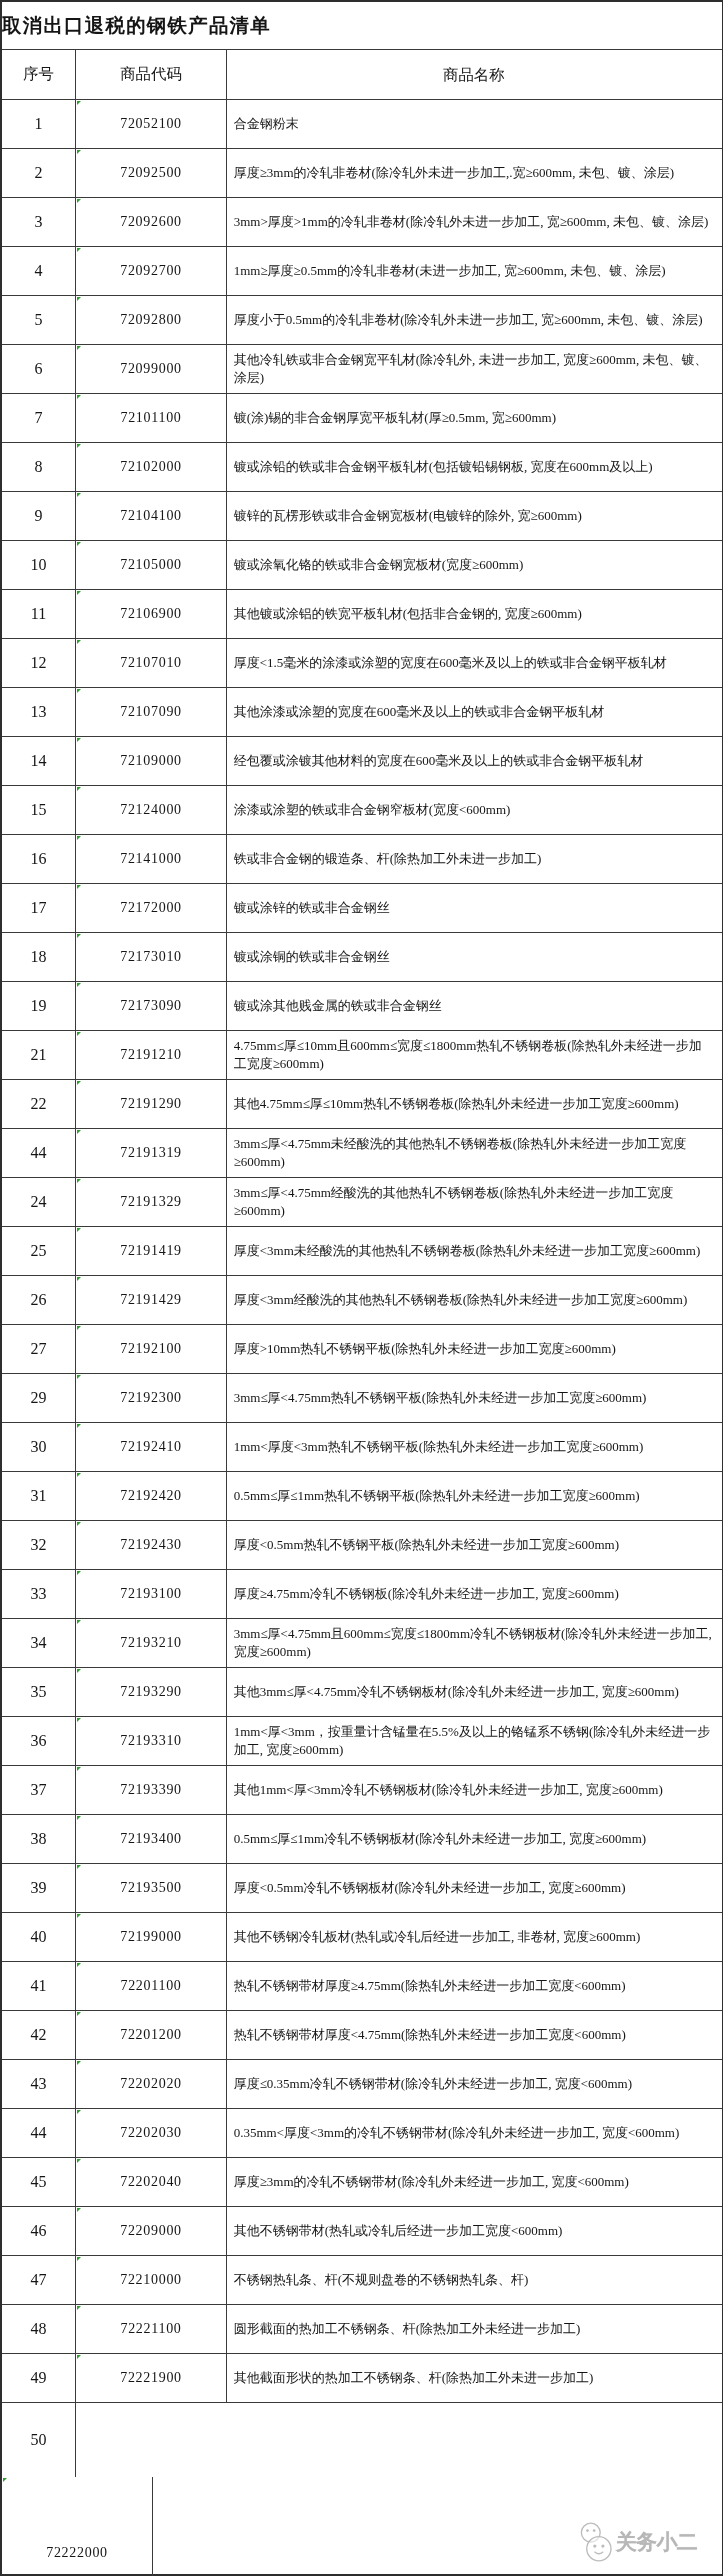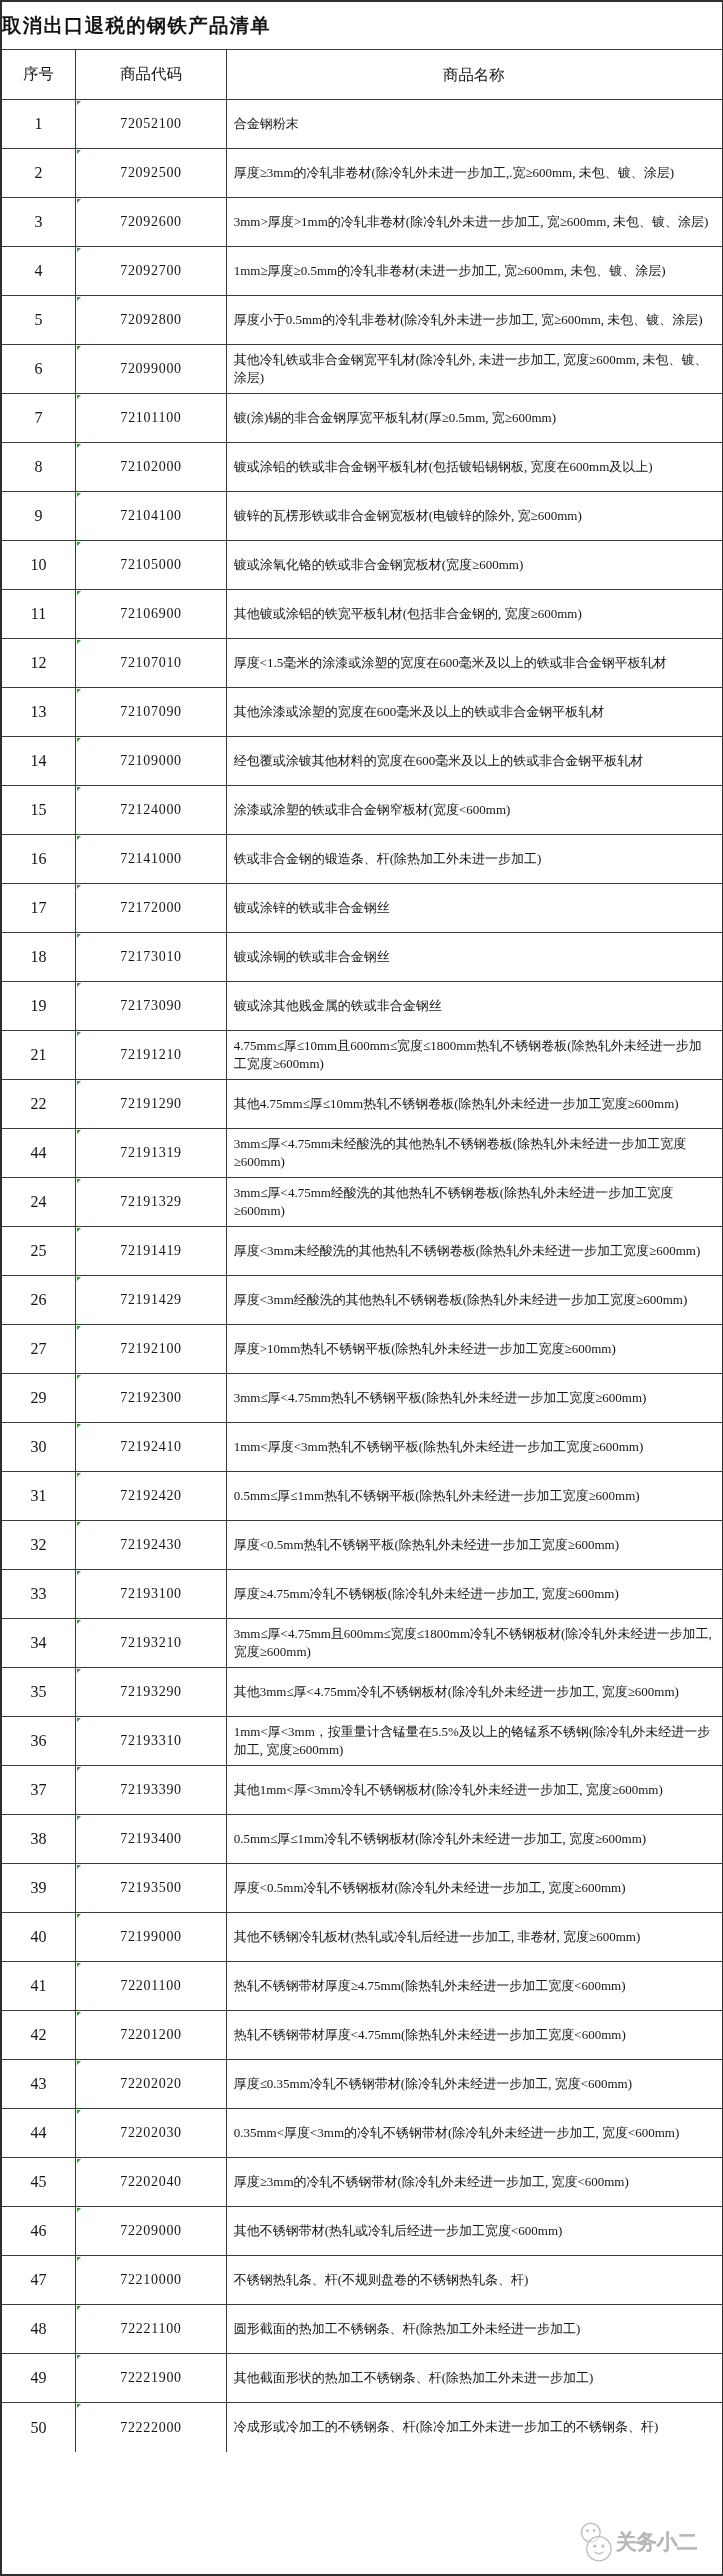--- a/index.html
+++ b/index.html
@@ -30,21 +30,21 @@
   }
   .title-block .title-text {
     font-size: 19.4px;
     font-weight: bold;
     letter-spacing: 1.3px;
   }
 
   .row { display: flex; width: 100%; border-bottom: 1.3px solid #3a3a3a; }
   .header-row { height: 50px; font-weight: normal; }
   .data-row { height: 49px; }
-  .data-row:last-child { border-bottom: none; }
+  .data-row:last-child { border-bottom: none; flex-direction: column; }
 
   .cell { display: flex; align-items: center; overflow: hidden; }
   .c-no {
     width: 74px;
     flex: 0 0 74px;
     justify-content: center;
     border-right: 1.3px solid #3a3a3a;
     font-size: 16px;
   }
   .c-code {

